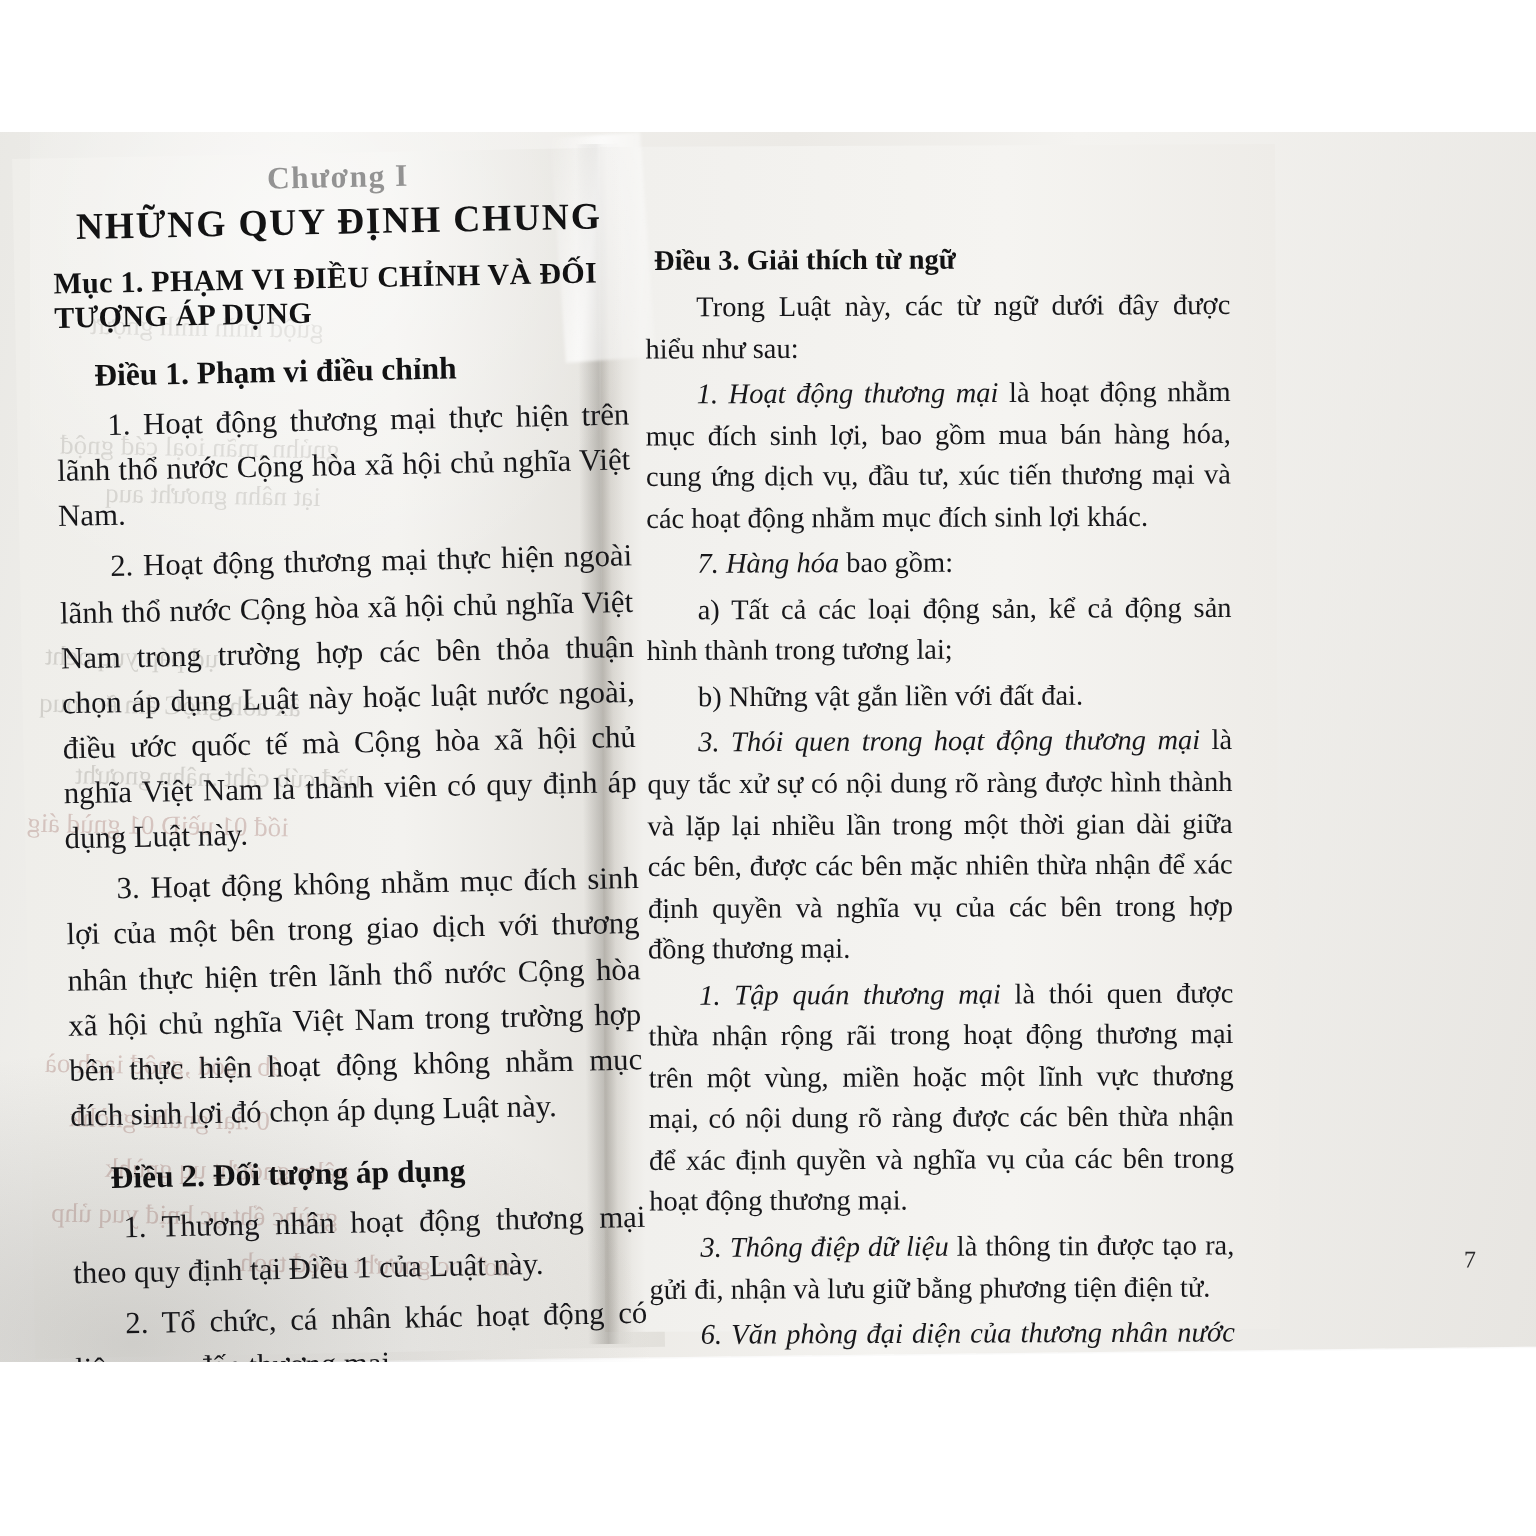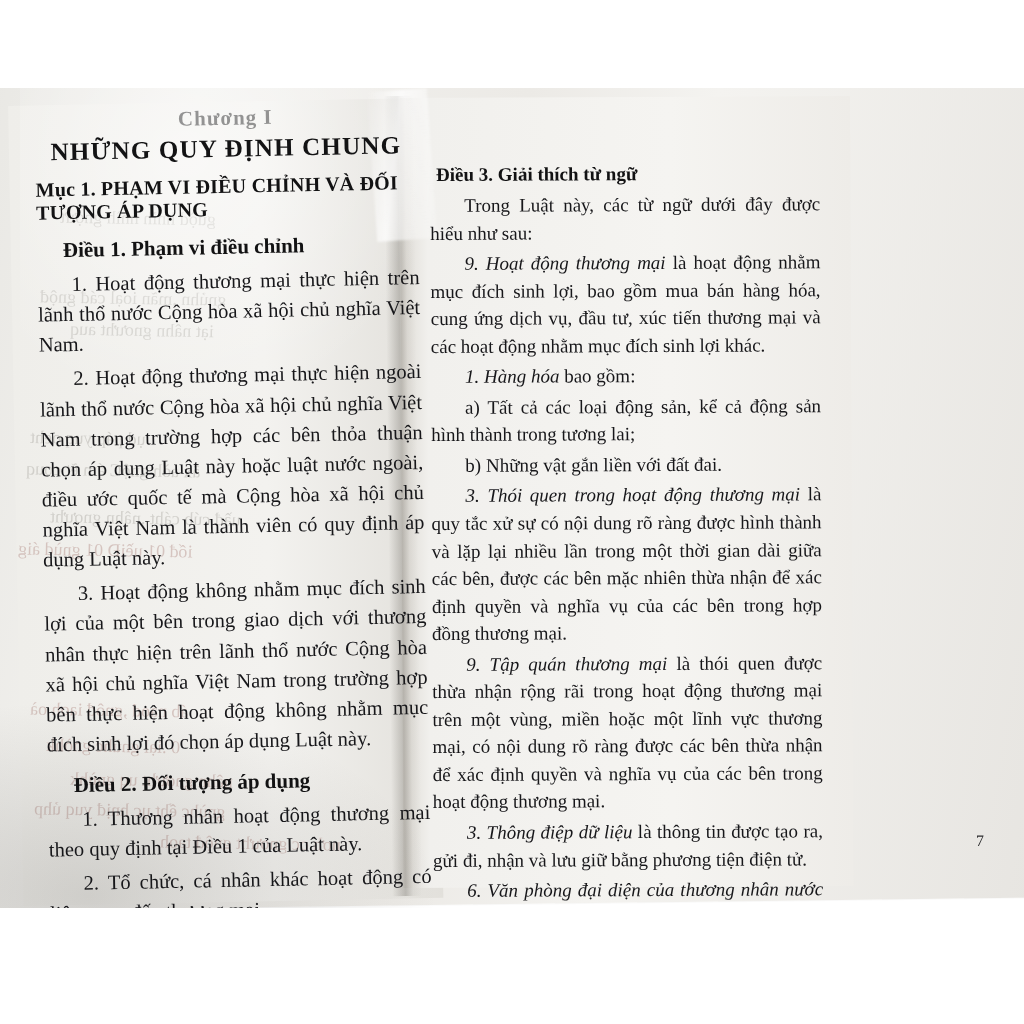--- a/index.html
+++ b/index.html
@@ -276,36 +276,36 @@
       <p class="para">1. Thương nhân hoạt động thương mại theo quy định tại Điều 1 của Luật này.</p>
       <p class="para">2. Tổ chức, cá nhân khác hoạt động có liên quan đến thương mại.</p>
 
     </div>
 
     <div class="col" id="col-right">
       <div class="article-head">Điều 3. Giải thích từ ngữ</div>
       <p class="para">Trong Luật này, các từ ngữ dưới đây được hiểu như sau:</p>
 
       <p class="para">
-        <span class="it">9. Hoạt động thương mại</span><span> là hoạt động nhằm mục đích sinh lợi, bao gồm mua bán hàng hóa, cung ứng dịch vụ, đầu tư, xúc tiến thương mại và các hoạt động nhằm mục đích sinh lợi khác.</span>
-      </p>
-      <p class="para">
-        <span class="it">1. Hàng hóa</span><span> bao gồm:</span>
+        <span class="it">1. Hoạt động thương mại</span><span> là hoạt động nhằm mục đích sinh lợi, bao gồm mua bán hàng hóa, cung ứng dịch vụ, đầu tư, xúc tiến thương mại và các hoạt động nhằm mục đích sinh lợi khác.</span>
+      </p>
+      <p class="para">
+        <span class="it">7. Hàng hóa</span><span> bao gồm:</span>
       </p>
       <p class="para">
         <span>a) Tất cả các loại động sản, kể cả động sản hình thành trong tương lai;</span>
       </p>
       <p class="para">
         <span>b) Những vật gắn liền với đất đai.</span>
       </p>
       <p class="para">
         <span class="it">3. Thói quen trong hoạt động thương mại</span><span> là quy tắc xử sự có nội dung rõ ràng được hình thành và lặp lại nhiều lần trong một thời gian dài giữa các bên, được các bên mặc nhiên thừa nhận để xác định quyền và nghĩa vụ của các bên trong hợp đồng thương mại.</span>
       </p>
       <p class="para">
-        <span class="it">9. Tập quán thương mại</span><span> là thói quen được thừa nhận rộng rãi trong hoạt động thương mại trên một vùng, miền hoặc một lĩnh vực thương mại, có nội dung rõ ràng được các bên thừa nhận để xác định quyền và nghĩa vụ của các bên trong hoạt động thương mại.</span>
+        <span class="it">1. Tập quán thương mại</span><span> là thói quen được thừa nhận rộng rãi trong hoạt động thương mại trên một vùng, miền hoặc một lĩnh vực thương mại, có nội dung rõ ràng được các bên thừa nhận để xác định quyền và nghĩa vụ của các bên trong hoạt động thương mại.</span>
       </p>
       <p class="para">
         <span class="it">3. Thông điệp dữ liệu</span><span> là thông tin được tạo ra, gửi đi, nhận và lưu giữ bằng phương tiện điện tử.</span>
       </p>
       <p class="para">
         <span class="it">6. Văn phòng đại diện của thương nhân nước ngoài tại Việt Nam</span><span> là đơn vị phụ thuộc của thương</span>
       </p>
     </div>
 
     <div id="page-number">7</div>

